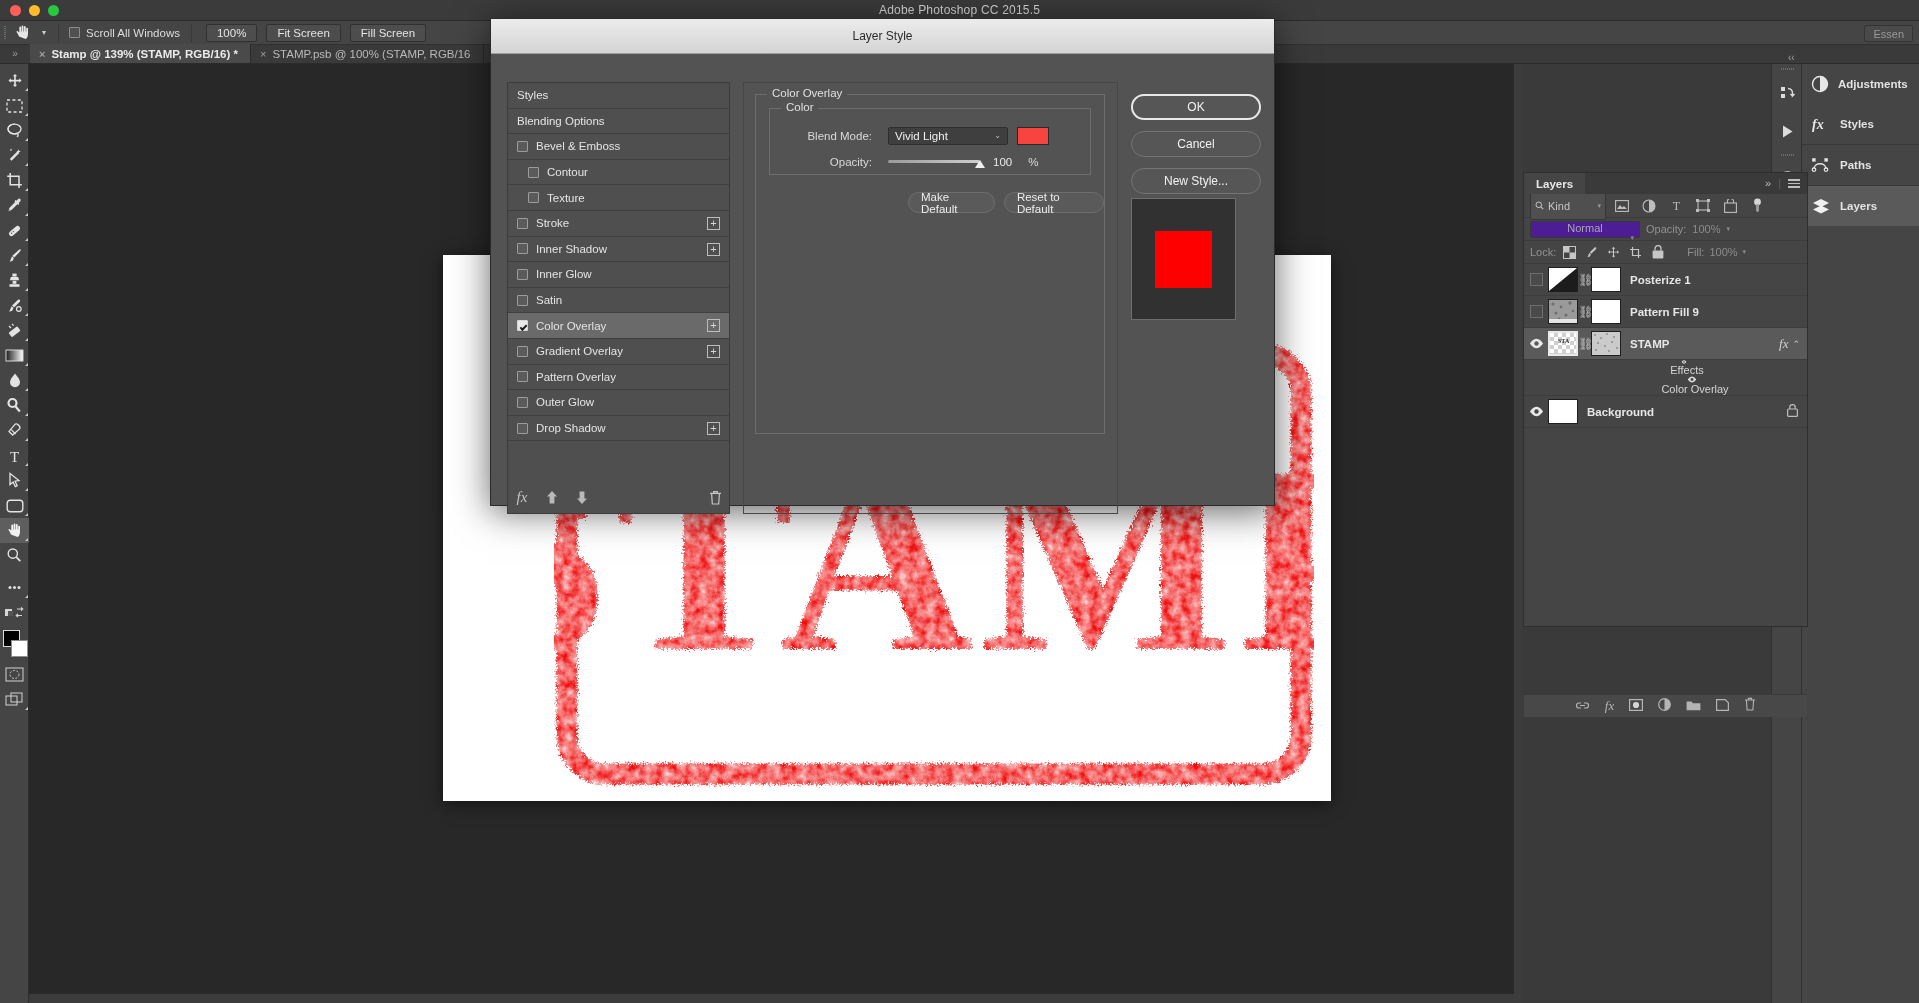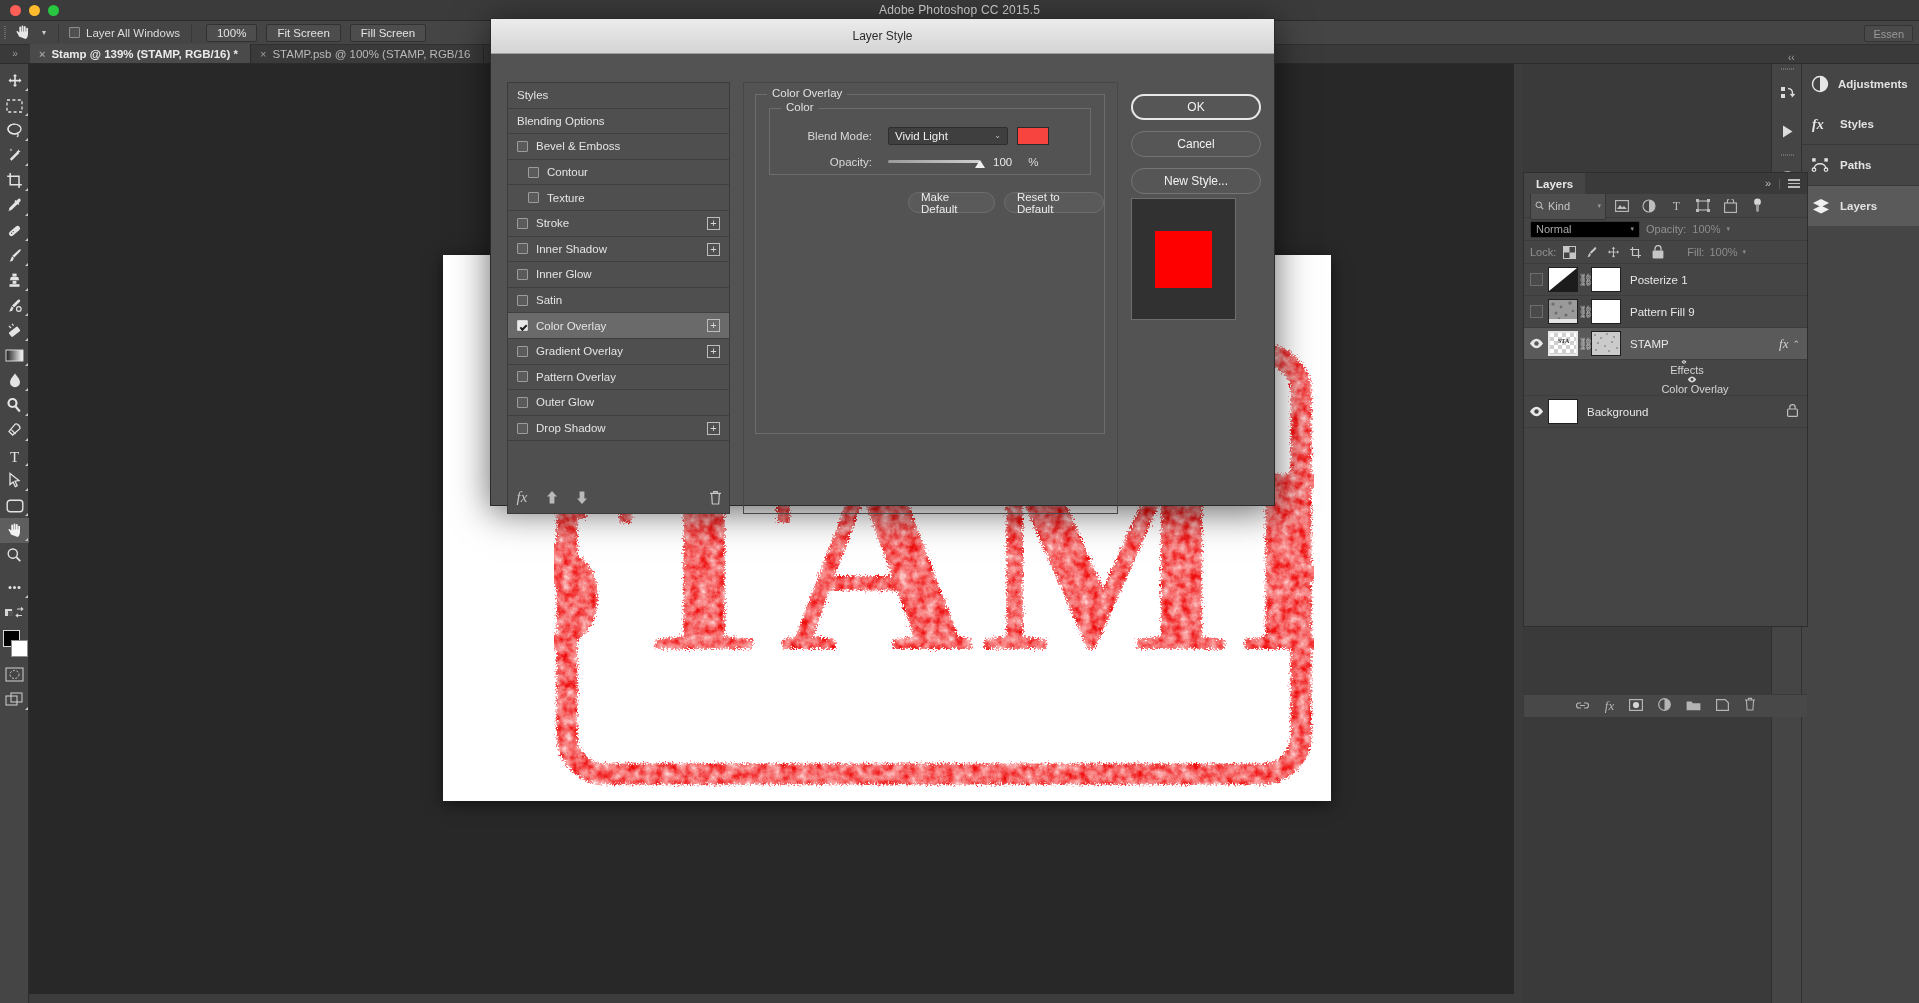--- a/index.html
+++ b/index.html
@@ -104,39 +104,39 @@
     color:#bdbdbd; font-size:11px; }
   .lp-menu i { display:block; width:12px; height:1.5px; background:#bdbdbd; margin:2px 0; }
   .lp-filter { height:24px; display:flex; align-items:center; padding:0 6px; gap:5px;
     border-bottom:1px solid #3b3b3b; }
   .kind { width:76px; height:28px; background:#4f4f4f; border:1px solid #363636; border-radius:2px;
     display:flex; align-items:center; gap:4px; padding:0 4px; color:#c4c4c4; font-size:11px; }
   .kind .chev{ margin-left:auto; font-size:7px; color:#9a9a9a; }
   .fi { width:22px; height:20px; display:flex; align-items:center; justify-content:center; }
   .lp-blend { height:23px; display:flex; align-items:center; padding:0 6px; gap:6px;
     border-bottom:1px solid #3b3b3b; }
-  .bmode { width:110px; height:17px; background:#000000; border:1px solid #383838; border-radius:2px;
-    display:flex; align-items:center; padding:0 5px; color:#a9a9a9; font-size:11px; }
+  .bmode { width:110px; height:17px; background:#4c1d95; border:1px solid #383838; border-radius:2px;
+    display:flex; align-items:center; padding:0 5px; color:#a9a9a9; font-size:11px;flex-direction:column; }
   .bmode .chev{ margin-left:auto; font-size:7px; color:#8c8c8c; }
   .lbl { color:#919191; font-size:11px; }
   .numfld { color:#8b8b8b; font-size:11px; }
   .lp-lock { height:23px; display:flex; align-items:center; padding:0 6px; gap:5px;
     border-bottom:1px solid #3b3b3b; }
   .li { width:17px; height:17px; display:flex; align-items:center; justify-content:center; }
 
   .lp-list { position:relative; height:100%; }
   .lrow { display:flex; align-items:center; height:32px; border-bottom:1px solid #3d3d3d;
     position:relative; }
   .lrow.sel { background:#5a5a5a; }
   .eyecell { width:24px; height:32px; display:flex; align-items:center; justify-content:center; }
   .eyebox { width:13px; height:13px; border:1px solid #6e6e6e; background:#4a4a4a; }
   .thumb { width:30px; height:25px; background:#fff; border:1px solid #1f1f1f; flex:none; }
   .thumb.sel { border:2px solid #e8e8e8; }
   .link8 { width:13px; text-align:center; color:#cfcfcf; font-size:12px; flex:none; }
-  .lname { color:#e6e6e6; font-size:11.5px; margin-left:9px; }
+  .lname { color:#e6e6e6; font-size:11.5px; margin-left:9px;font-weight:bold; }
   .lfx { margin-left:auto; color:#d2d2d2; font-style:italic; font-size:13px;
     font-family:"Liberation Serif", serif; padding-right:4px; }
   .lcar { color:#c9c9c9; font-size:9px; padding-right:7px; }
   .llock { margin-left:auto; padding-right:9px; }
   .subrow { display:flex; align-items:center; height:16px; font-size:11px; color:#d5d5d5;flex-direction:column; }
   .lp-bottom { position:absolute; left:0; bottom:0; width:283px; height:23px;
     background:#484848; border-top:1px solid #3a3a3a;
     display:flex; align-items:center; justify-content:center; gap:15px; }
 
   
@@ -226,21 +226,21 @@
       </div>
     <div class="opt-tool">
       <svg width="17" height="17" viewBox="0 0 17 17">
           <path d="M5 12.5c-.7-1.8-1.6-3.3-2.3-4.3-.5-.7.3-1.5 1-1l1.6 1.4V3.3c0-.5.4-.9.9-.9s.9.4.9.9v4.1h.5V2.3c0-.5.4-.9.9-.9s.9.4.9.9v5.1h.5V3c0-.5.4-.9.9-.9s.9.4.9.9v4.4h.5V4.6c0-.5.4-.9.9-.9s.9.4.9.9v5.3c0 2.6-1.2 4.4-2.4 5.2z" fill="#e6e6e6"></path>
         </svg>
     </div>
     <div class="opt-chev">▾</div>
     <div class="vsep"></div>
     <div class="opt-check" style="margin-left:5px">
       <span class="cbx"></span>
-      <span>Layer All Windows</span>
+      <span>Scroll All Windows</span>
     </div>
     <div class="vsep" style="margin-left:11px"></div>
     <div class="obtn">100%</div>
     <div class="obtn">Fit Screen</div>
     <div class="obtn">Fill Screen</div>
     <div class="essentials">Essen</div>
   </div>
 
   <div class="tabbar">
     <div class="tabexp">»</div>

